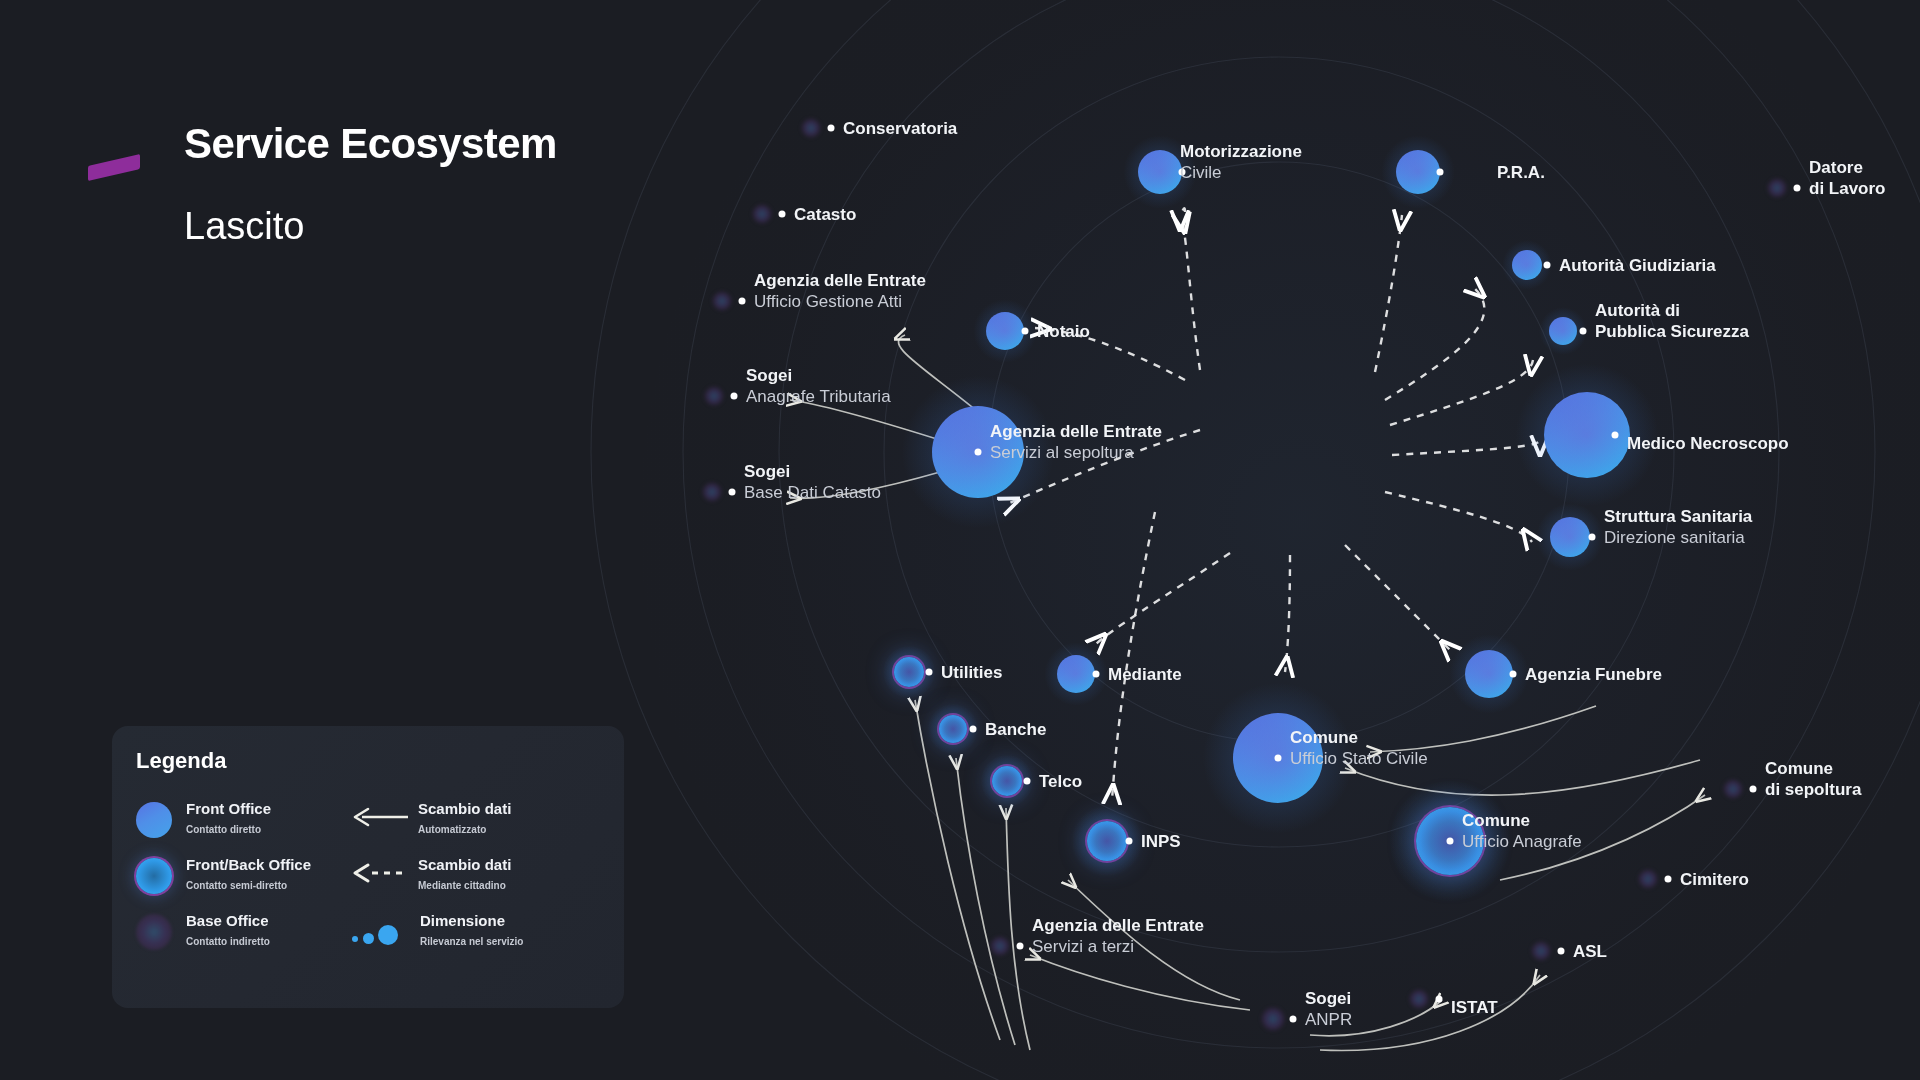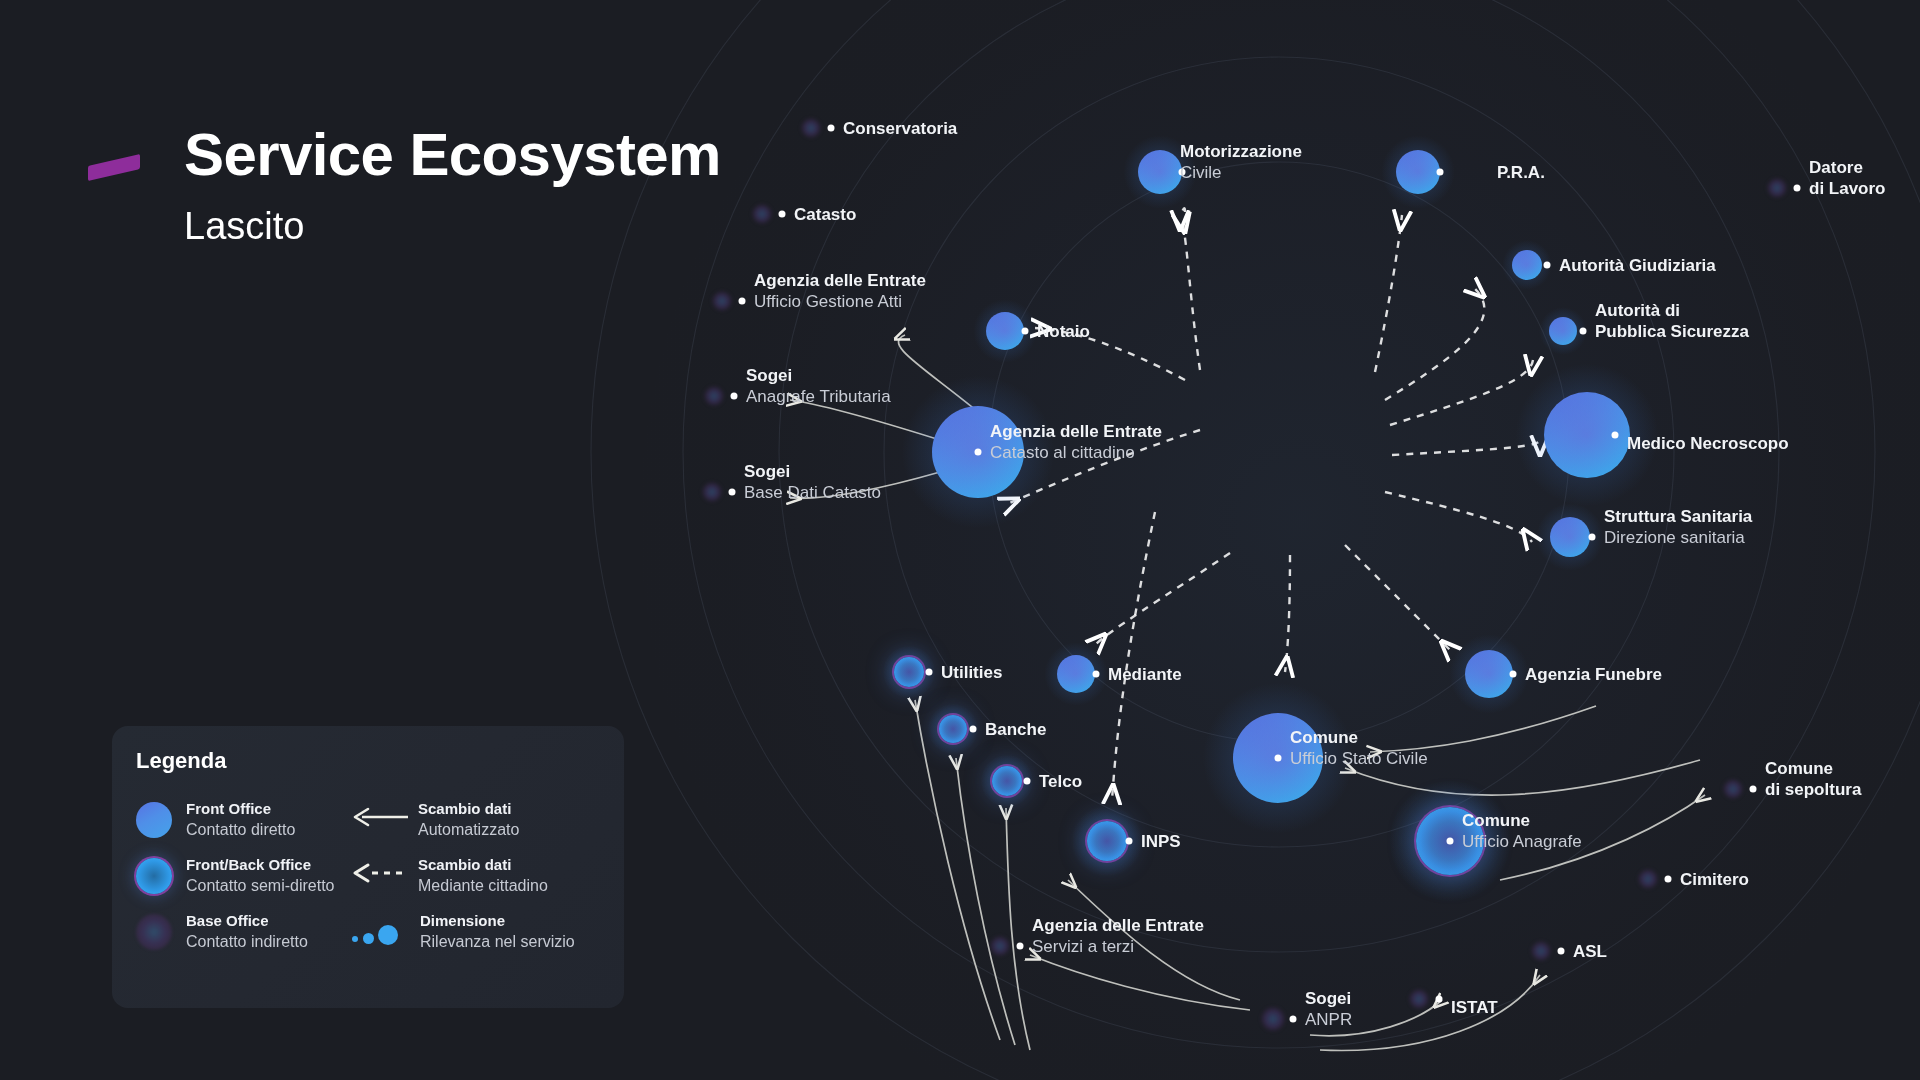--- a/index.html
+++ b/index.html
@@ -26,21 +26,21 @@
 
   
   #header { position: absolute; left: 88px; top: 120px; }
   .brand-dash {
     position: absolute; left: 0; top: 40px;
     width: 52px; height: 15px; background: #8e2d9b;
     transform: skewY(-13deg); border-radius: 2px;
   }
   .title {
     position: absolute; left: 96px; top: 0;
-    font-size: 60px; font-weight: 700; color: #ffffff;
+    font-size: 42px; font-weight: 700; color: #ffffff;
     letter-spacing: -0.6px; white-space: nowrap;
   }
   .subtitle {
     position: absolute; left: 96px; top: 85px;
     font-size: 38px; font-weight: 400; color: #ffffff;
     white-space: nowrap;
   }
 
   
   .node { position: absolute; transform: translate(-50%,-50%); }
@@ -91,21 +91,21 @@
 
   
   #legend {
     position:absolute; left:112px; top:726px; width:512px; height:282px;
     border-radius:16px;
     background: linear-gradient(135deg,#252a33 0%,#242831 50%,#22262f 100%);
   }
   #legend .lg-title { position:absolute; left:24px; top:22px; font-size:22px; font-weight:700; color:#fff; }
   .lg-row { position:absolute; }
   .lg-name { font-size:15px; font-weight:700; color:#f0f2f6; line-height:21px; white-space:nowrap; }
-  .lg-desc { font-size:16px; font-weight:400; color:#c6cad3; line-height:21px; white-space:nowrap; }
+  .lg-desc { font-size:10px; font-weight:700; color:#c6cad3; line-height:21px; white-space:nowrap; }
   .lg-swatch { position:absolute; width:36px; height:36px; border-radius:50%; left:0; top:4px; }
   .sw-front { background: linear-gradient(150deg,#5772e2 0%,#4f8fe8 45%,#44a3ea 100%); }
   .sw-front::after { content:""; position:absolute; inset:-26%; border-radius:50%;
      background:radial-gradient(circle,rgba(120,70,200,0.26) 0%,rgba(0,0,0,0) 70%); z-index:-1; }
   .sw-semi { background: radial-gradient(circle,rgba(35,115,175,0.9) 0%,#2f9ae8 60%,#3aa6f0 78%,rgba(150,60,190,0.5) 100%);
      box-shadow:0 0 0 2px rgba(185,70,210,0.6),0 0 14px 4px rgba(80,130,220,0.3); }
   .sw-back { background: radial-gradient(circle,rgba(50,85,120,0.8) 0%,rgba(75,55,115,0.5) 45%,rgba(95,45,120,0.25) 70%,rgba(0,0,0,0) 100%); filter:blur(1.5px); }
   .lg-dots { position:absolute; left:0; top:14px; width:46px; height:22px; }
   .lg-dots i { position:absolute; border-radius:50%; background:#3aa6f0; display:block; }
 </style>
@@ -255,21 +255,21 @@
         <div class="dot" style="left: 28px; top: 0px;"></div>
         <div class="label" style="left: 40px; top: 0px; margin-top: 8px;">
           <div class="l1">Medico Necroscopo</div>
         </div>
       </div>
       <div class="node" style="left: 978px; top: 452px;">
         <div class="bubble front" style="width: 92px; height: 92px;"></div>
         <div class="dot" style="left: 0px; top: 0px;"></div>
         <div class="label" style="left: 12px; top: -10px;">
           <div class="l1">Agenzia delle Entrate</div>
-          <div class="l2">Catasto al cittadino</div>
+          <div class="l2">Servizi al sepoltura</div>
         </div>
       </div>
       <div class="node" style="left: 712px; top: 492px;">
         <div class="bubble back" style="width: 18px; height: 18px;"></div>
         <div class="dot" style="left: 20px; top: 0px;"></div>
         <div class="label" style="left: 32px; top: -10px;">
           <div class="l1">Sogei</div>
           <div class="l2">Base Dati Catasto</div>
         </div>
       </div>

